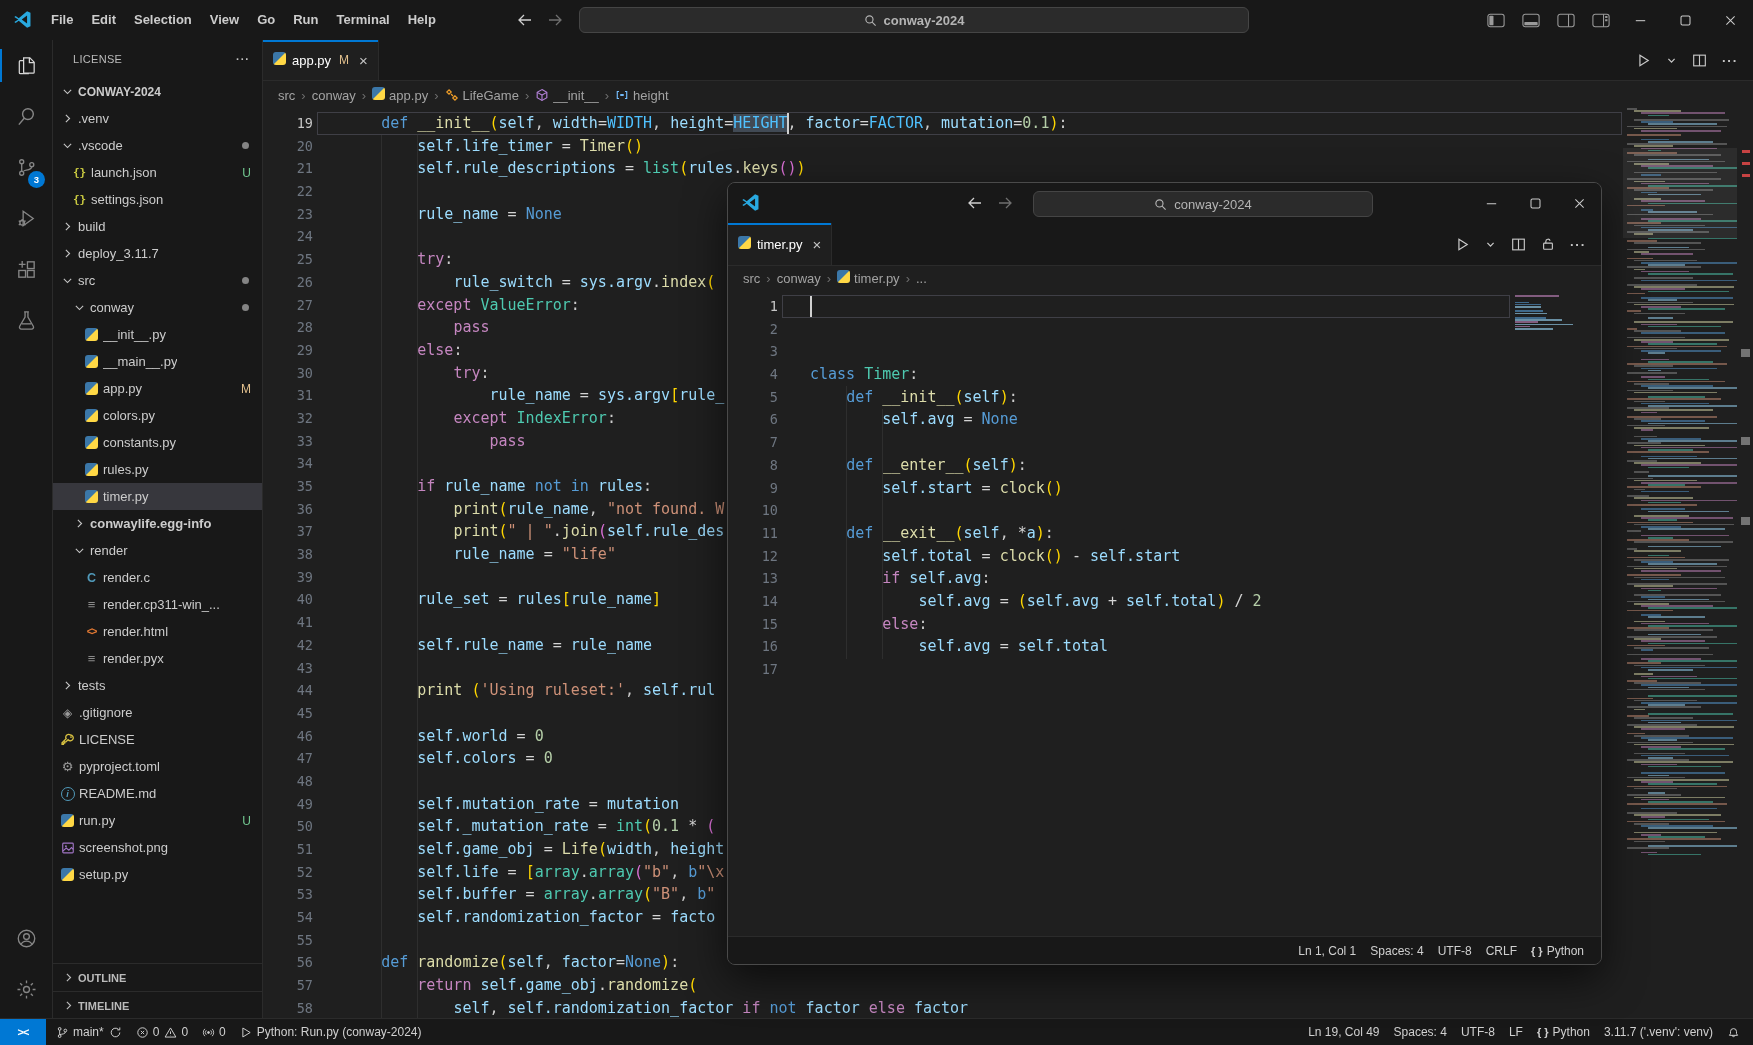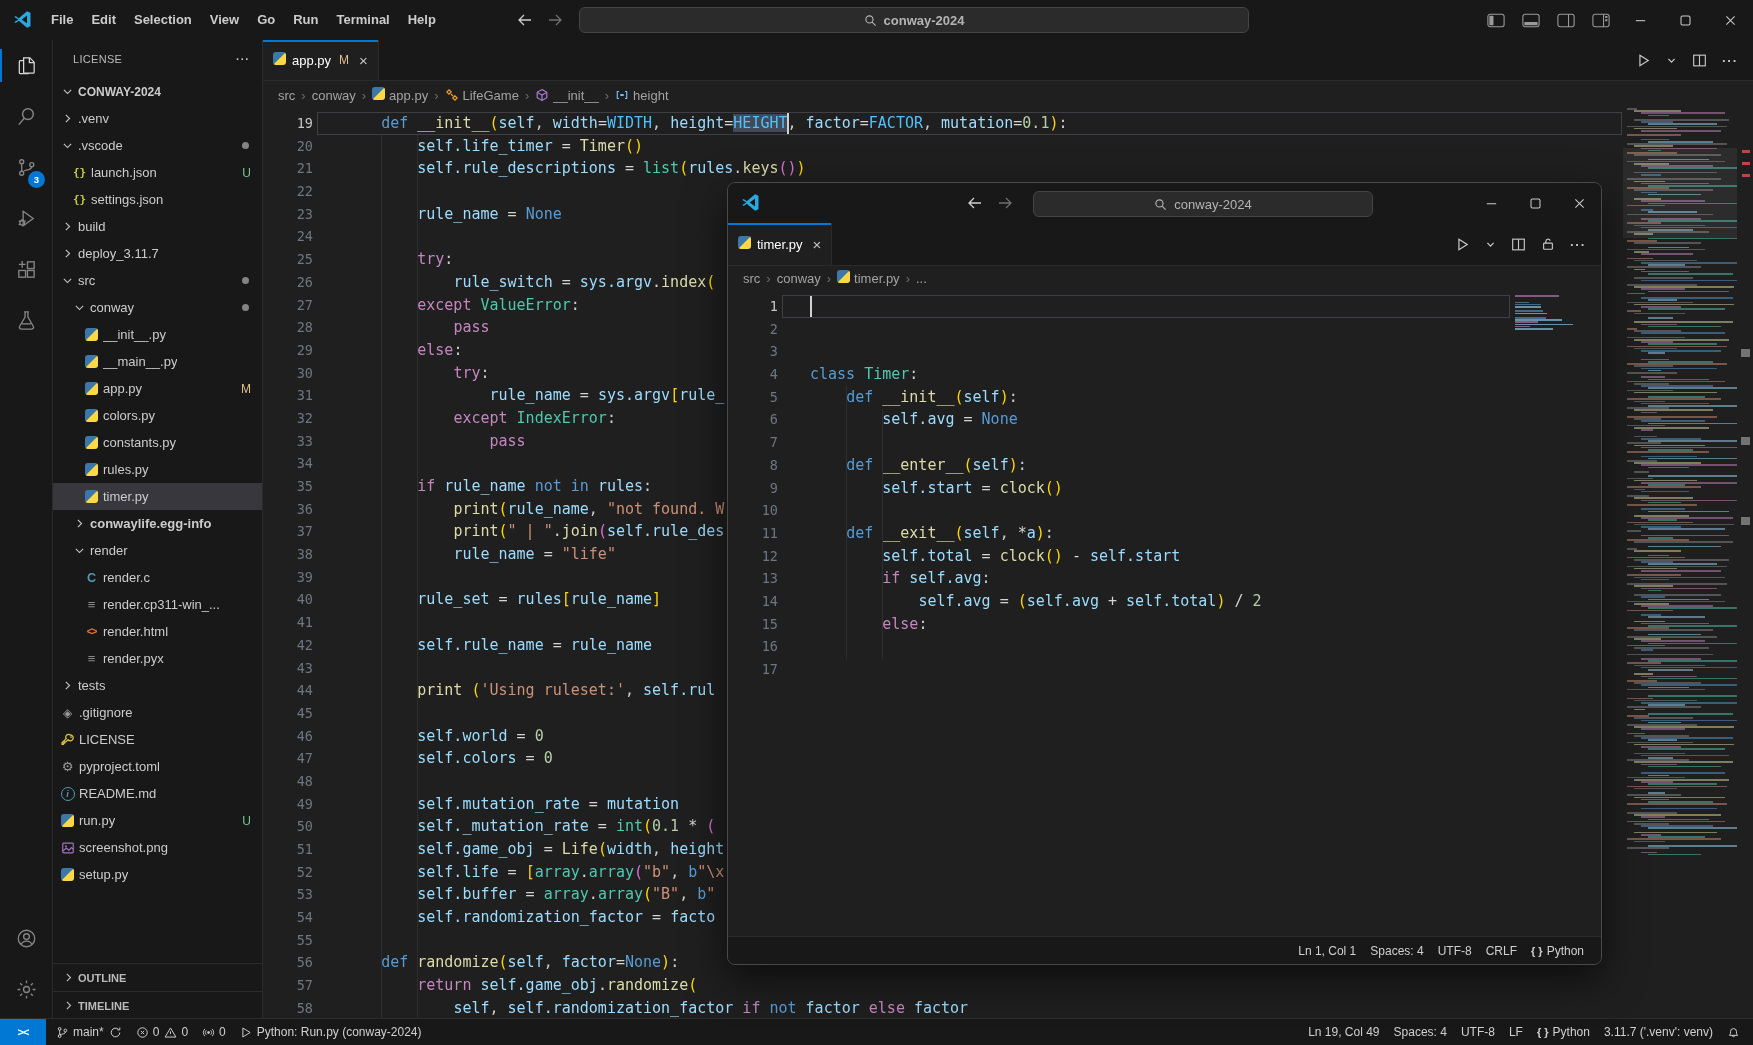--- a/index.html
+++ b/index.html
@@ -1029,21 +1029,21 @@
         <div class="cl"><span class="ln">6</span><span class="ct"><span class="tk-t">        </span><span class="tk-v">self.avg</span><span class="tk-o"> = </span><span class="tk-b">None</span></span></div>
         <div class="cl"><span class="ln">7</span><span class="ct"></span></div>
         <div class="cl"><span class="ln">8</span><span class="ct"><span class="tk-t">    </span><span class="tk-b">def </span><span class="tk-f">__enter__</span><span class="tk-p1">(</span><span class="tk-v">self</span><span class="tk-p1">)</span><span class="tk-t">:</span></span></div>
         <div class="cl"><span class="ln">9</span><span class="ct"><span class="tk-t">        </span><span class="tk-v">self.start</span><span class="tk-o"> = </span><span class="tk-f">clock</span><span class="tk-p1">()</span></span></div>
         <div class="cl"><span class="ln">10</span><span class="ct"></span></div>
         <div class="cl"><span class="ln">11</span><span class="ct"><span class="tk-t">    </span><span class="tk-b">def </span><span class="tk-f">__exit__</span><span class="tk-p1">(</span><span class="tk-v">self</span><span class="tk-t">, </span><span class="tk-o">*</span><span class="tk-v">a</span><span class="tk-p1">)</span><span class="tk-t">:</span></span></div>
         <div class="cl"><span class="ln">12</span><span class="ct"><span class="tk-t">        </span><span class="tk-v">self.total</span><span class="tk-o"> = </span><span class="tk-f">clock</span><span class="tk-p1">()</span><span class="tk-o"> - </span><span class="tk-v">self.start</span></span></div>
         <div class="cl"><span class="ln">13</span><span class="ct"><span class="tk-t">        </span><span class="tk-k">if </span><span class="tk-v">self.avg</span><span class="tk-t">:</span></span></div>
         <div class="cl"><span class="ln">14</span><span class="ct"><span class="tk-t">            </span><span class="tk-v">self.avg</span><span class="tk-o"> = </span><span class="tk-p1">(</span><span class="tk-v">self.avg</span><span class="tk-o"> + </span><span class="tk-v">self.total</span><span class="tk-p1">)</span><span class="tk-o"> / </span><span class="tk-n">2</span></span></div>
         <div class="cl"><span class="ln">15</span><span class="ct"><span class="tk-t">        </span><span class="tk-k">else</span><span class="tk-t">:</span></span></div>
-        <div class="cl"><span class="ln">16</span></div>
+        <div class="cl"><span class="ln">16</span><span class="ct"><span class="tk-t">            </span><span class="tk-v">self.avg</span><span class="tk-o"> = </span><span class="tk-v">self.total</span></span></div>
         <div class="cl"><span class="ln">17</span><span class="ct"></span></div>
         <div class="guide" style="left: 118px; top: 95px; height: 273px;"></div>
         <div class="guide" style="left: 154px; top: 118px; height: 250px;"></div>
         <div class="caret" style="left: 82px; top: 5px;"></div>
       </div>
     <div class="minimap" id="f-minimap">
         <div style="position: absolute; height: 1.5px; opacity: 0.6; top: 0px; left: 2px; width: 43.7px; background: rgb(197, 134, 192);"></div>
         <div style="position: absolute; height: 1.5px; opacity: 0.6; top: 6.6px; left: 2px; width: 13.8px; background: rgb(86, 156, 214);"></div>
         <div style="position: absolute; height: 1.5px; opacity: 0.6; top: 8.8px; left: 2px; width: 26.45px; background: rgb(86, 156, 214);"></div>
         <div style="position: absolute; height: 1.5px; opacity: 0.6; top: 11px; left: 2px; width: 26.45px; background: rgb(156, 220, 254);"></div>

